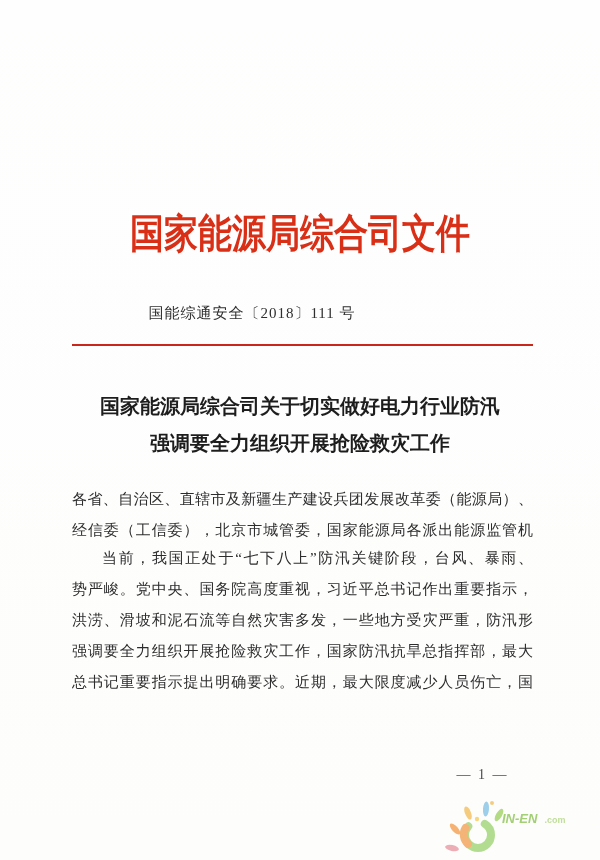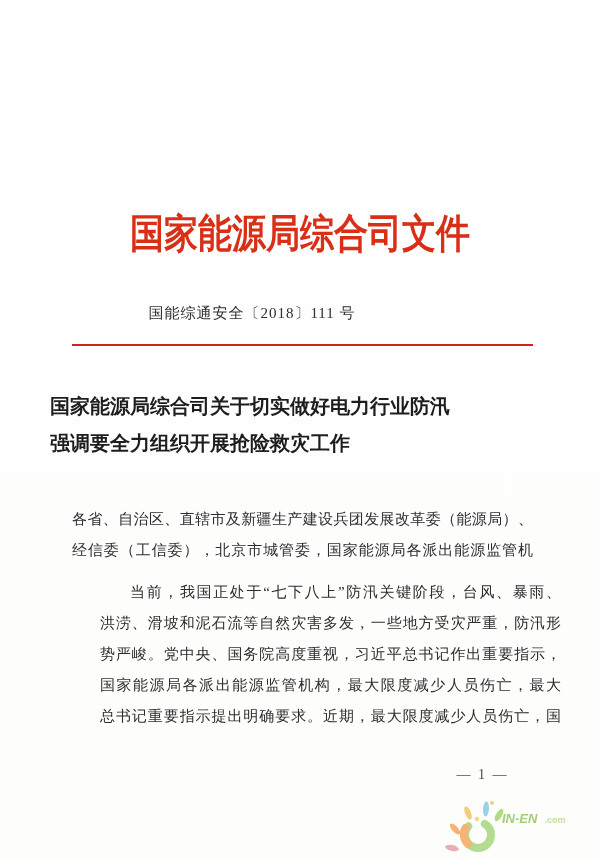--- a/index.html
+++ b/index.html
@@ -48,40 +48,39 @@
     width: 461px;
     height: 2px;
     background: #c8271a;
   }
   
   .doc-title {
     position: absolute;
     top: 388px;
     left: 50px;
     width: 500px;
-    text-align: left;
+    text-align: center;
     font-size: 20px;
     font-weight: bold;
     color: #1d1d1d;
     line-height: 37px;
   }
   .doc-title .t-line { display: block; }
   
   .salutation {
     position: absolute;
-    top: 504px;
+    top: 484px;
     left: 72px;
     width: 461px;
   }
   .body-para {
     position: absolute;
-    top: 577px;
+    top: 543px;
     left: 72px;
     width: 461px;
-    margin-left: 28px;
   }
   .line {
     font-size: 15px;
     line-height: 31px;
     height: 31px;
     color: #2d2d2d;
     text-align: justify;
     text-align-last: justify;
     overflow: hidden;
   }
@@ -154,23 +153,23 @@
     <span class="t-line">强调要全力组织开展抢险救灾工作</span>
   </h2>
 
   <div class="salutation">
     <div class="line">各省、自治区、直辖市及新疆生产建设兵团发展改革委（能源局）、</div>
     <div class="line">经信委（工信委），北京市城管委，国家能源局各派出能源监管机构，</div>
   </div>
 
   <div class="body-para">
     <div class="line indent">当前，我国正处于“七下八上”防汛关键阶段，台风、暴雨、</div>
+    <div class="line">势严峻。党中央、国务院高度重视，习近平总书记作出重要指示，</div>
     <div class="line">洪涝、滑坡和泥石流等自然灾害多发，一些地方受灾严重，防汛形</div>
-    <div class="line">势严峻。党中央、国务院高度重视，习近平总书记作出重要指示，</div>
-    <div class="line">国家能源局各派出能源监管机构，最大限度减少人员伤亡，最大</div>
+    <div class="line">强调要全力组织开展抢险救灾工作，国家防汛抗旱总指挥部，最大</div>
     <div class="line">总书记重要指示提出明确要求。近期，最大限度减少人员伤亡，国</div>
   </div>
 
   <div class="page-no">— 1 —</div>
 
   <div class="watermark">
     <svg class="wm-svg" width="158" height="58" viewBox="0 0 158 58">
 
       <circle cx="36" cy="35" r="13" fill="none" stroke="#a6d87e" stroke-width="8" stroke-dasharray="64 18" stroke-dashoffset="14" stroke-linecap="round"></circle>
       <path d="M26 44 A 13 13 0 0 1 23.5 28" fill="none" stroke="#f3a860" stroke-width="8" stroke-linecap="round"></path>

